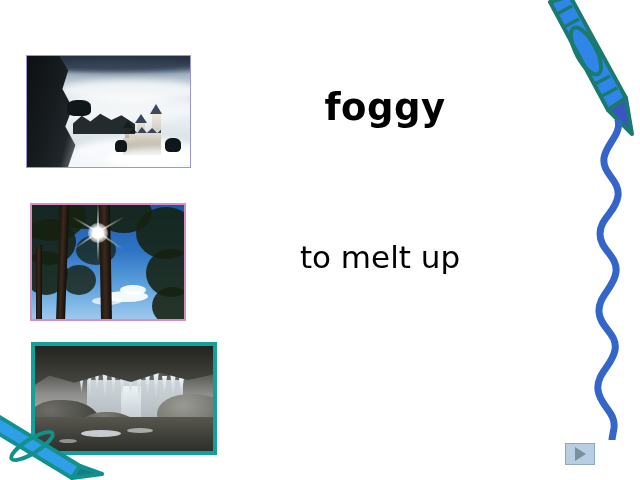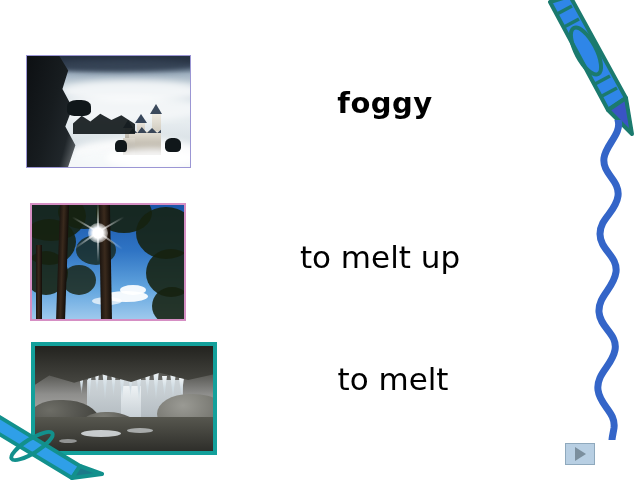--- a/index.html
+++ b/index.html
@@ -239,21 +239,21 @@
   .word {
     position: absolute;
     color: #000000;
     white-space: nowrap;
     text-align: center;
     line-height: 1.1;
   }
   #word-foggy {
     left: 250px; top: 88px;
     width: 270px;
-    font-size: 29px;
+    font-size: 37px;
     font-weight: bold;
     letter-spacing: 0.5px;
   }
   #word-clear {
     left: 245px; top: 240px;
     width: 270px;
     font-size: 31px;
     font-weight: normal;
   }
   #word-melt {
@@ -427,19 +427,18 @@
         <ellipse cx="48" cy="32" rx="7" ry="24" transform="rotate(58 48 32)" fill="none" stroke="#12908c" stroke-width="4"></ellipse>
         <path d="M 88 64 L 96 52 L 118 60 Z" fill="#1b7a8a" stroke="#12908c" stroke-width="4" stroke-linejoin="round"></path>
       </g>
     </svg>
   </div>
 
   <div class="word" id="word-foggy">foggy</div>
 
   <div class="word" id="word-clear">to melt up</div>
 
-  <div class="word" id="word-melt">to melt</div>
 
   <div id="next-button">
     <span class="tri"></span>
   </div>
 
 </div>
 
 </body></html>

